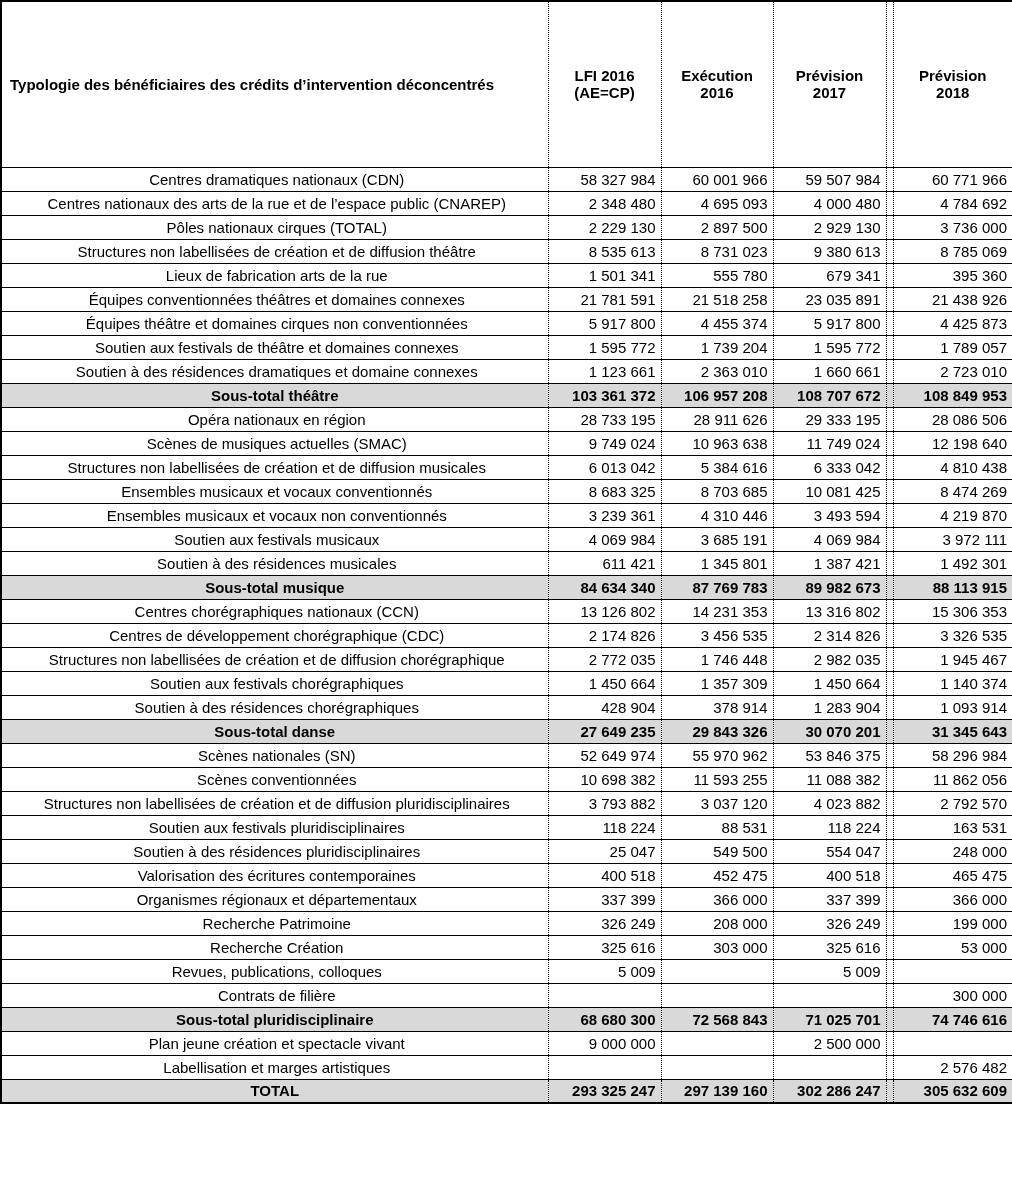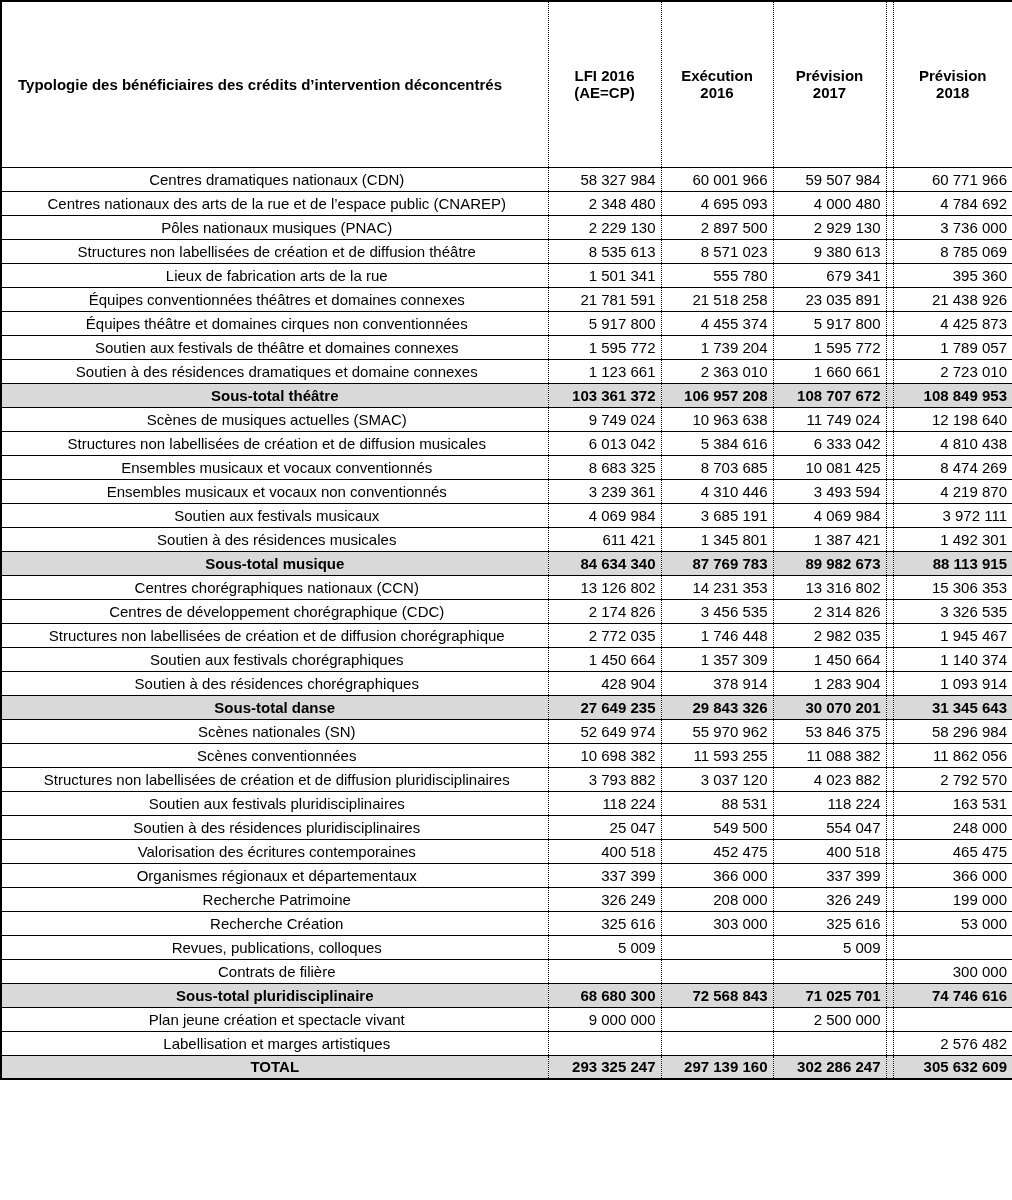--- a/index.html
+++ b/index.html
@@ -35,21 +35,21 @@
     height: 166px;
     font-size: 15px;
     font-weight: bold;
     vertical-align: middle;
     border-bottom: 1px solid var(--border-color);
     padding: 0;
     overflow: hidden;
   }
   th.h-label {
     text-align: left;
-    padding-left: 16px;
+    padding-left: 8px;
     white-space: nowrap;
   }
   th.h-num {
     text-align: center;
     white-space: pre-line;
     border-left: 1px dotted var(--border-color);
   }
   th.h-sep {
     border-left: 1px dotted var(--border-color);
     border-right: 1px dotted var(--border-color);
@@ -129,31 +129,31 @@
       </tr>
       <tr class="r-data">
         <td class="t-label">Centres nationaux des arts de la rue et de l’espace public (CNAREP)</td>
         <td class="t-num">2 348 480</td>
         <td class="t-num">4 695 093</td>
         <td class="t-num">4 000 480</td>
         <td class="t-sep"></td>
         <td class="t-num t-last">4 784 692</td>
       </tr>
       <tr class="r-data">
-        <td class="t-label">Pôles nationaux musiques (PNAC)</td>
+        <td class="t-label">Pôles nationaux cirques (TOTAL)</td>
         <td class="t-num">2 229 130</td>
         <td class="t-num">2 897 500</td>
         <td class="t-num">2 929 130</td>
         <td class="t-sep"></td>
         <td class="t-num t-last">3 736 000</td>
       </tr>
       <tr class="r-data">
         <td class="t-label">Structures non labellisées de création et de diffusion théâtre</td>
         <td class="t-num">8 535 613</td>
-        <td class="t-num">8 571 023</td>
+        <td class="t-num">8 731 023</td>
         <td class="t-num">9 380 613</td>
         <td class="t-sep"></td>
         <td class="t-num t-last">8 785 069</td>
       </tr>
       <tr class="r-data">
         <td class="t-label">Lieux de fabrication arts de la rue</td>
         <td class="t-num">1 501 341</td>
         <td class="t-num">555 780</td>
         <td class="t-num">679 341</td>
         <td class="t-sep"></td>
@@ -193,20 +193,28 @@
       </tr>
       <tr class="r-subtotal">
         <td class="t-label">Sous-total théâtre</td>
         <td class="t-num">103 361 372</td>
         <td class="t-num">106 957 208</td>
         <td class="t-num">108 707 672</td>
         <td class="t-sep"></td>
         <td class="t-num t-last">108 849 953</td>
       </tr>
       <tr class="r-data">
+        <td class="t-label">Opéra nationaux en région</td>
+        <td class="t-num">28 733 195</td>
+        <td class="t-num">28 911 626</td>
+        <td class="t-num">29 333 195</td>
+        <td class="t-sep"></td>
+        <td class="t-num t-last">28 086 506</td>
+      </tr>
+      <tr class="r-data">
         <td class="t-label">Scènes de musiques actuelles (SMAC)</td>
         <td class="t-num">9 749 024</td>
         <td class="t-num">10 963 638</td>
         <td class="t-num">11 749 024</td>
         <td class="t-sep"></td>
         <td class="t-num t-last">12 198 640</td>
       </tr>
       <tr class="r-data">
         <td class="t-label">Structures non labellisées de création et de diffusion musicales</td>
         <td class="t-num">6 013 042</td>

